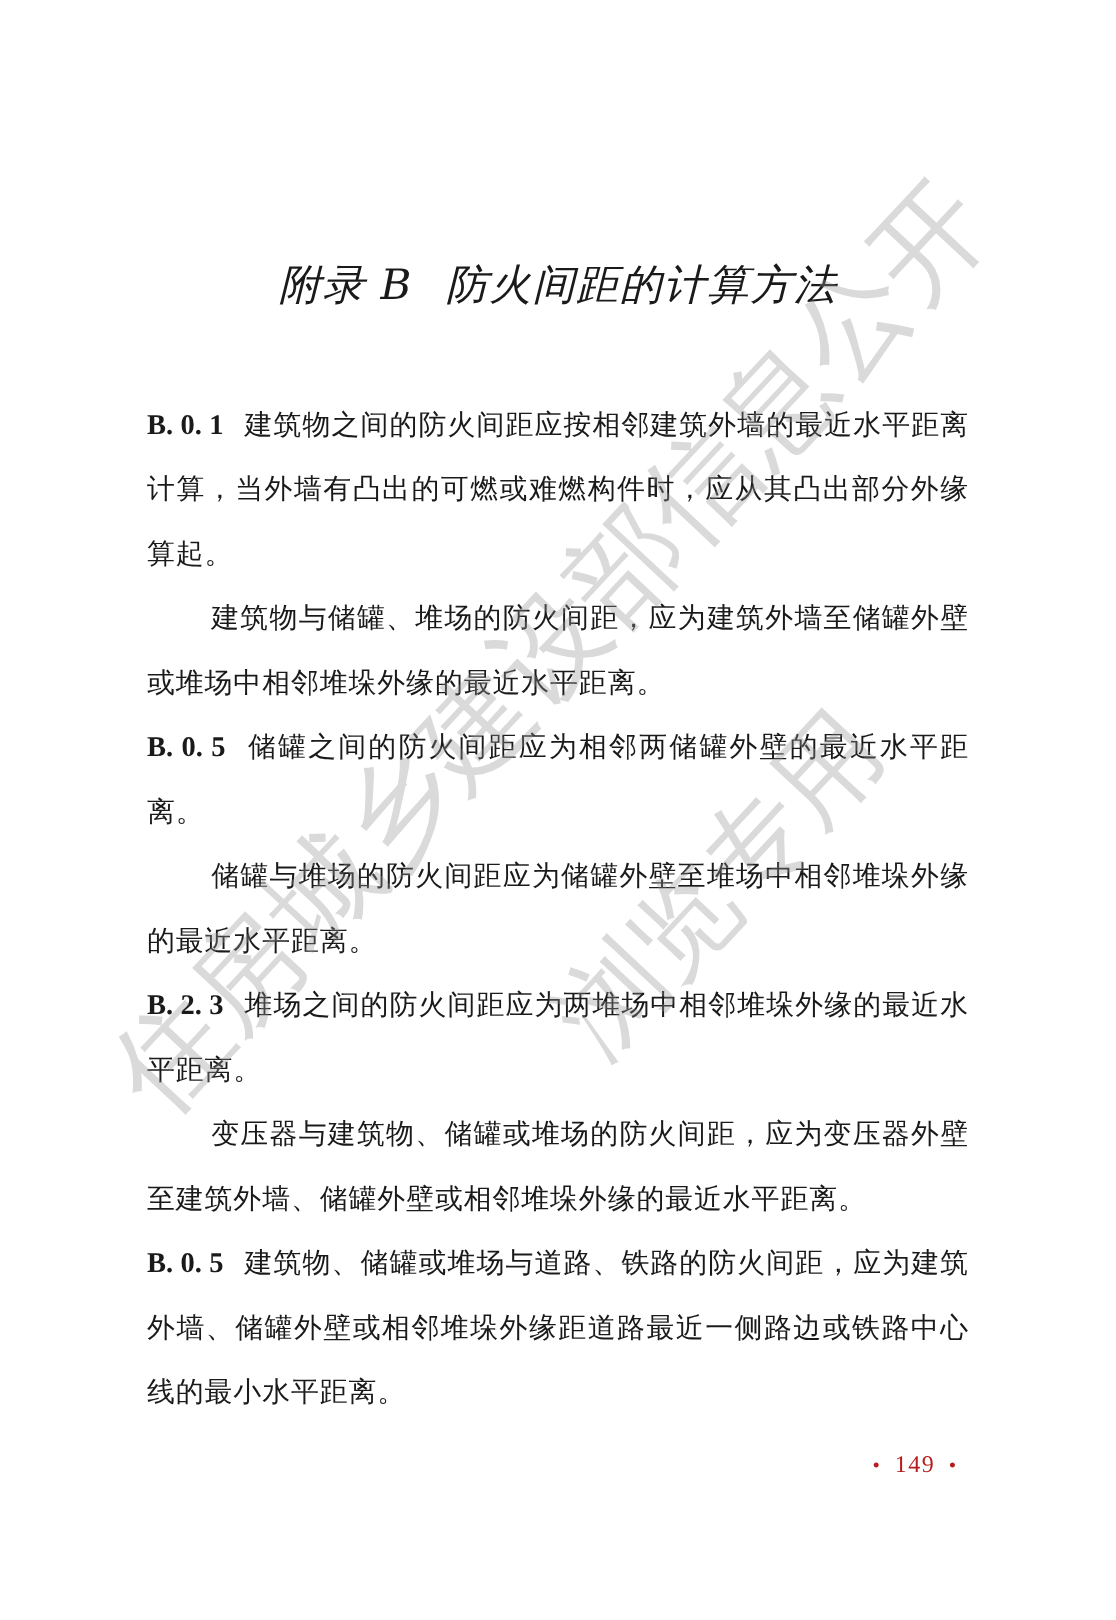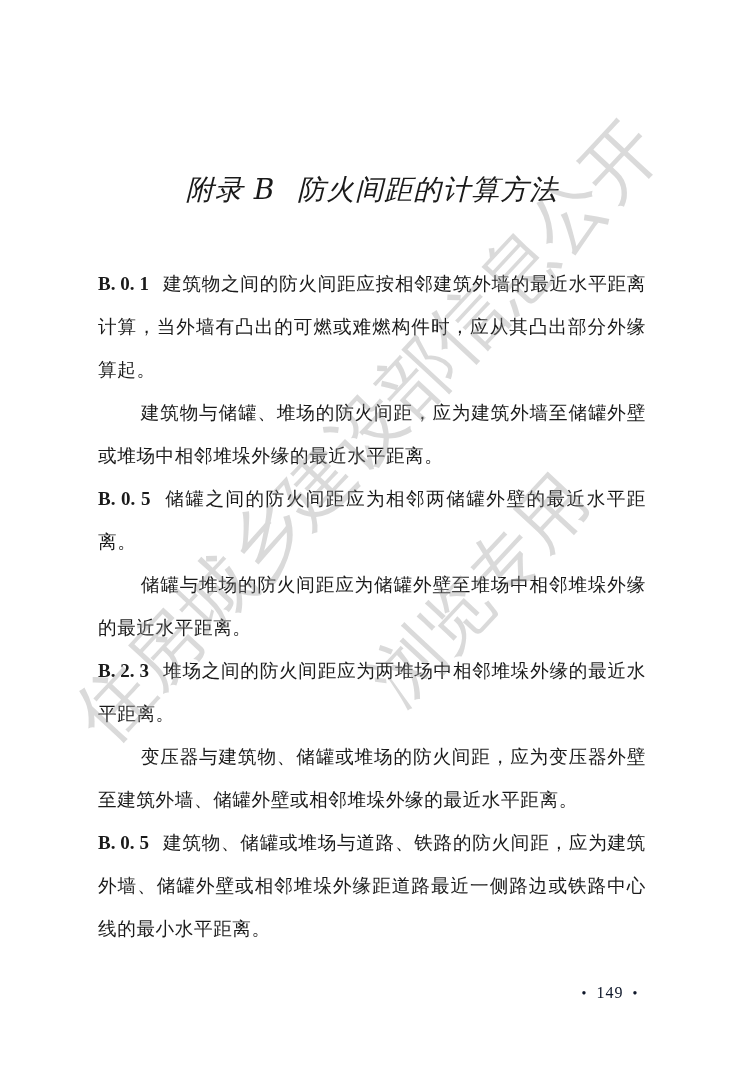--- a/index.html
+++ b/index.html
@@ -57,23 +57,22 @@
       font-size: 19px;
     }
     .page-number {
       position: absolute;
       top: 968px;
       left: 560px;
       width: 100px;
       text-align: center;
       font-family: "Liberation Serif", "DejaVu Serif", serif;
       font-size: 16px;
-      color: #0f172a;
+      color: #b91c1c;
       letter-spacing: 1px;
-      margin-top: 16px;
     }
     .page-number .dot { margin: 0 9px; font-size: 14px; }
     .watermark {
       position: absolute;
       font-family: "DejaVu Sans", "Liberation Sans", sans-serif;
       color: rgba(150,150,150,0.35);
       pointer-events: none;
       white-space: nowrap;
       transform-origin: left center;
     }

